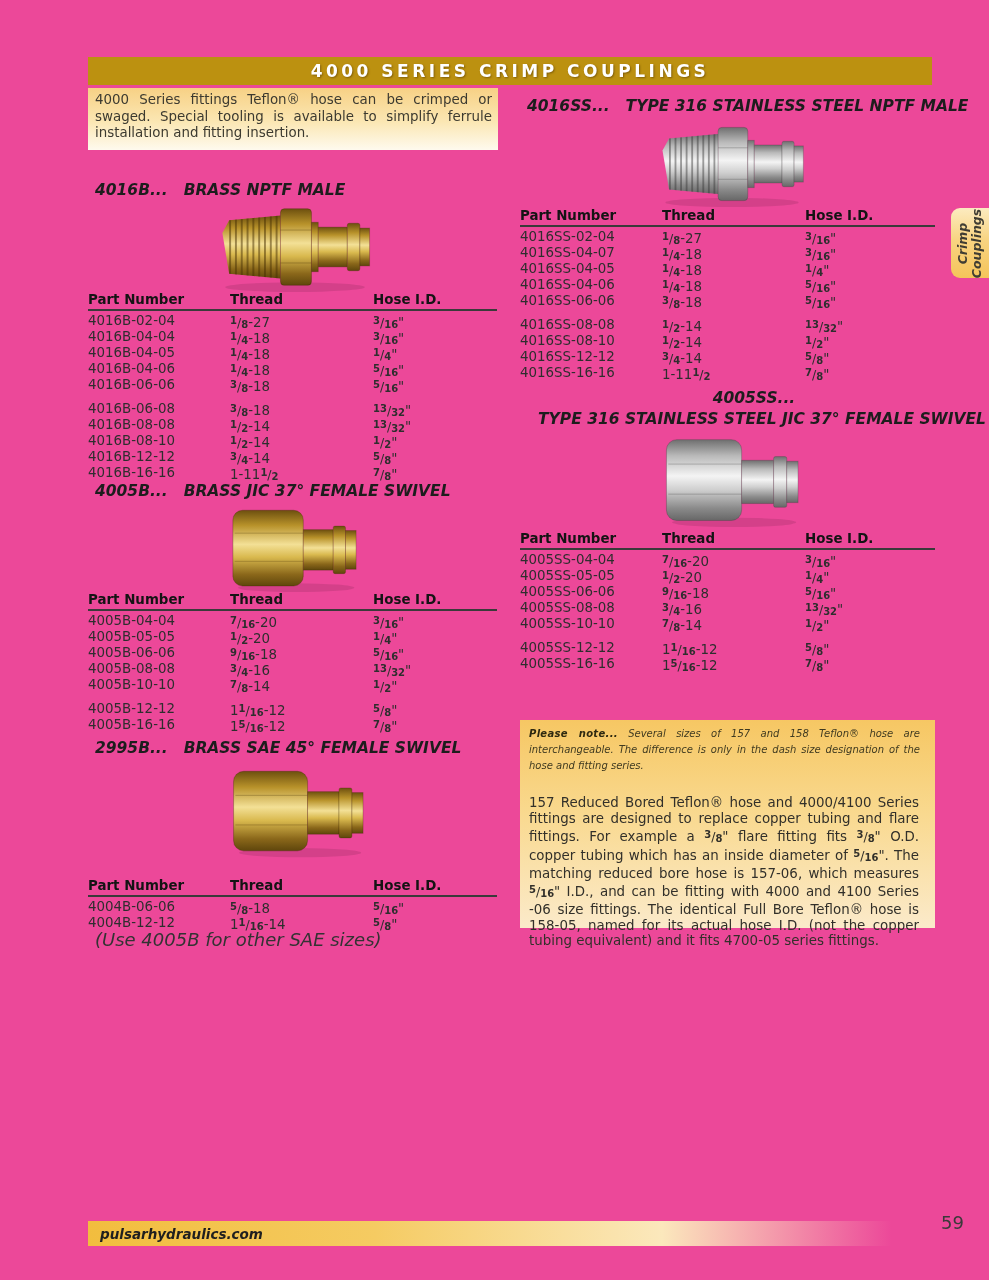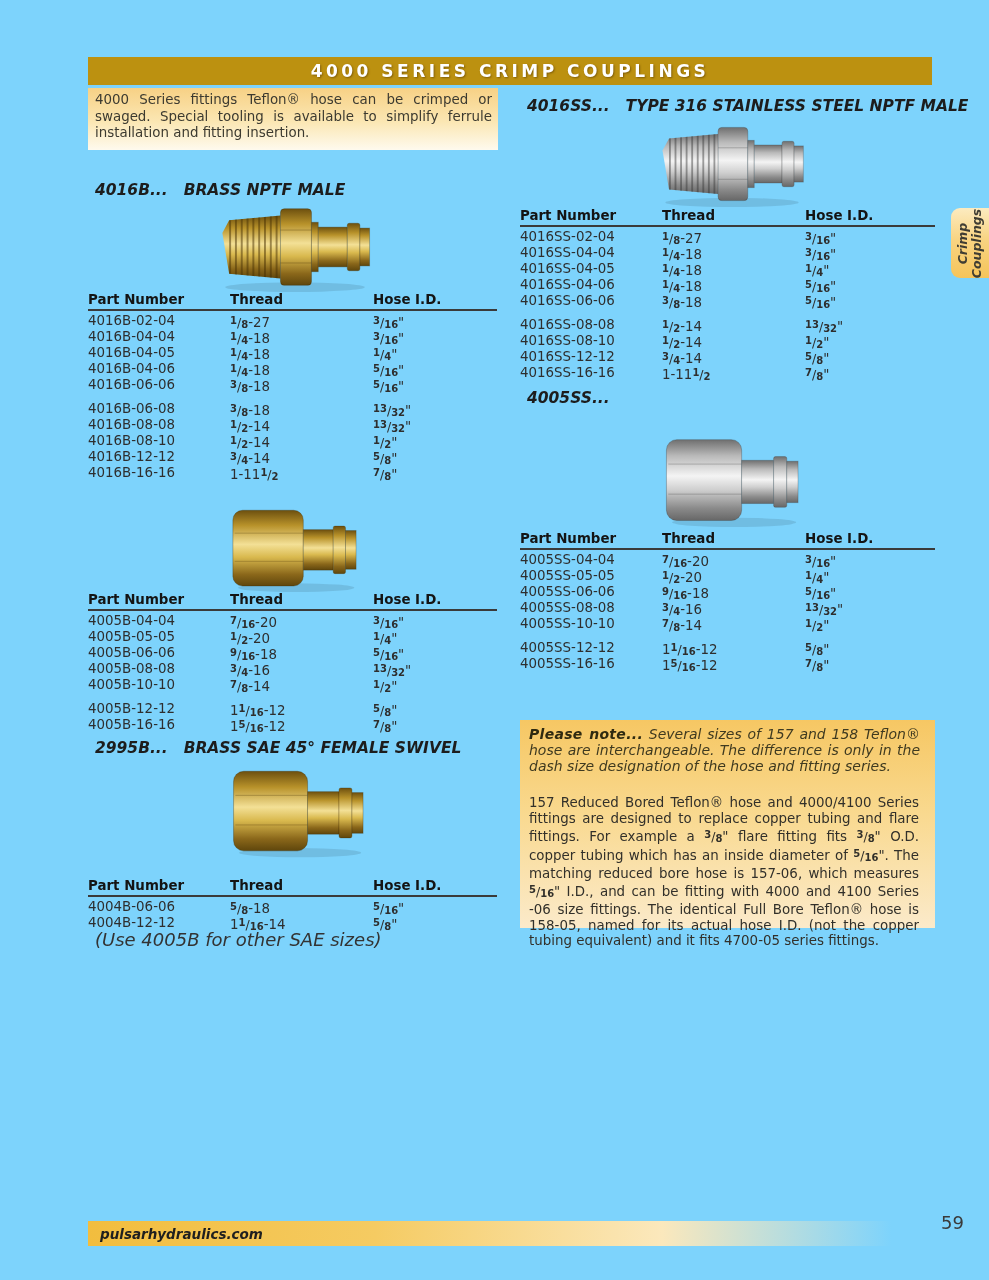--- a/index.html
+++ b/index.html
@@ -1,16 +1,16 @@
 <!DOCTYPE html>
 <html><head>
 <meta charset="utf-8">
 <style>
   html,body{margin:0;padding:0;background:#e9e9e9;}
-  .page{position:relative;width:989px;height:1280px;background:#7dd3fc;overflow:hidden;
+  .page{position:relative;width:989px;height:1280px;background:#ec4899;overflow:hidden;
         font-family:"DejaVu Sans",sans-serif;color:#2e2e2e;}
   .abs{position:absolute;}
 
   
   .banner{left:88px;top:57px;width:844px;height:28px;background:#BC9110;
           display:flex;align-items:center;justify-content:center;}
   .banner span{color:#ffffff;font-weight:bold;font-size:17px;letter-spacing:3.5px;
                text-shadow:1px 1px 2px rgba(90,60,0,.6);white-space:nowrap;}
 
   
@@ -36,21 +36,21 @@
   .fr{white-space:nowrap;}
   .fr .nu{font-size:10px;font-weight:bold;vertical-align:3px;}
   .fr .sl{font-size:12.5px;}
   .fr .de{font-size:10px;font-weight:bold;vertical-align:-1px;}
 
   .use-note{font-style:italic;font-size:18px;color:#333;}
 
   
   .note-box{left:520px;top:720px;width:415px;height:208px;
             background:linear-gradient(#F6C763 0%,#F9D98F 45%,#FBEACA 100%);}
-  .note-para{margin:6px 15px 0 9px;font-style:italic;font-size:14px;line-height:16px;
+  .note-para{margin:6px 15px 0 9px;font-style:italic;font-size:10px;line-height:16px;
              color:#3f3a20;text-align:justify;}
   .note-para .lbl{font-weight:bold;color:#2f2a10;letter-spacing:.3px;}
   .note-body{margin:21px 16px 0 9px;font-size:13.4px;line-height:15.8px;color:#32302a;text-align:justify;}
 
   
   .footer-bar{left:88px;top:1221px;width:820px;height:25px;
               background:linear-gradient(90deg,#F2BD3E 0%,#F5CB62 35%,#FBE8BC 70%,rgba(255,255,255,0) 98%);
               display:flex;align-items:center;}
   .footer-bar span{padding-left:12px;font-weight:bold;font-style:italic;font-size:13.5px;color:#1f1f1f;}
   .page-num{left:941px;top:1212px;font-size:18px;color:#3a3a3a;}
@@ -173,20 +173,23 @@
           <span class="tcell"><span class="fr"><span class="nu">5</span><span class="sl">/</span><span class="de">8</span></span>"</span>
         </div>
         <div class="trow">
           <span class="tcell">4016B-16-16</span>
           <span class="tcell">1-11<span class="fr"><span class="nu">1</span><span class="sl">/</span><span class="de">2</span></span></span>
           <span class="tcell"><span class="fr"><span class="nu">7</span><span class="sl">/</span><span class="de">8</span></span>"</span>
         </div>
       </div>
   </div>
 
+  <div class="abs sec-title" style="left:95px;top:482px;">
+    <span class="code">4005B...</span><span>BRASS JIC 37° FEMALE SWIVEL</span>
+  </div>
 
   <div class="abs" style="left:222px;top:505px;">
     <svg width="152" height="88" viewBox="0 0 160 100">
       <defs>
         <linearGradient id="br2" x1="0" y1="0" x2="0" y2="1">
           <stop offset="0" stop-color="#6d500f"></stop>
             <stop offset=".2" stop-color="#b8922a"></stop>
           <stop offset=".45" stop-color="#f3e096"></stop>
             <stop offset=".62" stop-color="#d9b94e"></stop>
           <stop offset=".85" stop-color="#8a671a"></stop>
@@ -344,21 +347,21 @@
       <span>Thread</span>
       <span>Hose I.D.</span>
     </div>
     <div class="tbody">
         <div class="trow">
           <span class="tcell">4016SS-02-04</span>
           <span class="tcell"><span class="fr"><span class="nu">1</span><span class="sl">/</span><span class="de">8</span></span>-27</span>
           <span class="tcell"><span class="fr"><span class="nu">3</span><span class="sl">/</span><span class="de">16</span></span>"</span>
         </div>
         <div class="trow">
-          <span class="tcell">4016SS-04-04</span>
+          <span class="tcell">4016SS-04-07</span>
           <span class="tcell"><span class="fr"><span class="nu">1</span><span class="sl">/</span><span class="de">4</span></span>-18</span>
           <span class="tcell"><span class="fr"><span class="nu">3</span><span class="sl">/</span><span class="de">16</span></span>"</span>
         </div>
         <div class="trow">
           <span class="tcell">4016SS-04-05</span>
           <span class="tcell"><span class="fr"><span class="nu">1</span><span class="sl">/</span><span class="de">4</span></span>-18</span>
           <span class="tcell"><span class="fr"><span class="nu">1</span><span class="sl">/</span><span class="de">4</span></span>"</span>
         </div>
         <div class="trow">
           <span class="tcell">4016SS-04-06</span>
@@ -387,22 +390,23 @@
           <span class="tcell"><span class="fr"><span class="nu">5</span><span class="sl">/</span><span class="de">8</span></span>"</span>
         </div>
         <div class="trow">
           <span class="tcell">4016SS-16-16</span>
           <span class="tcell">1-11<span class="fr"><span class="nu">1</span><span class="sl">/</span><span class="de">2</span></span></span>
           <span class="tcell"><span class="fr"><span class="nu">7</span><span class="sl">/</span><span class="de">8</span></span>"</span>
         </div>
       </div>
   </div>
 
-  <div class="abs sec-title" style="left:527px;top:388px;line-height:21px;white-space:normal;text-align:center;">
+  <div class="abs sec-title" style="left:538px;top:388px;line-height:21px;white-space:normal;text-align:center;">
     <div class="code">4005SS...</div>
+    <div>TYPE 316 STAINLESS STEEL JIC 37° FEMALE SWIVEL</div>
   </div>
 
   <div class="abs" style="left:652px;top:434px;">
     <svg width="168" height="94" viewBox="0 0 160 100">
       <defs>
         <linearGradient id="st2" x1="0" y1="0" x2="0" y2="1">
           <stop offset="0" stop-color="#6f6f6f"></stop>
             <stop offset=".2" stop-color="#b9b9b9"></stop>
           <stop offset=".45" stop-color="#f4f4f4"></stop>
             <stop offset=".62" stop-color="#cfcfcf"></stop>

